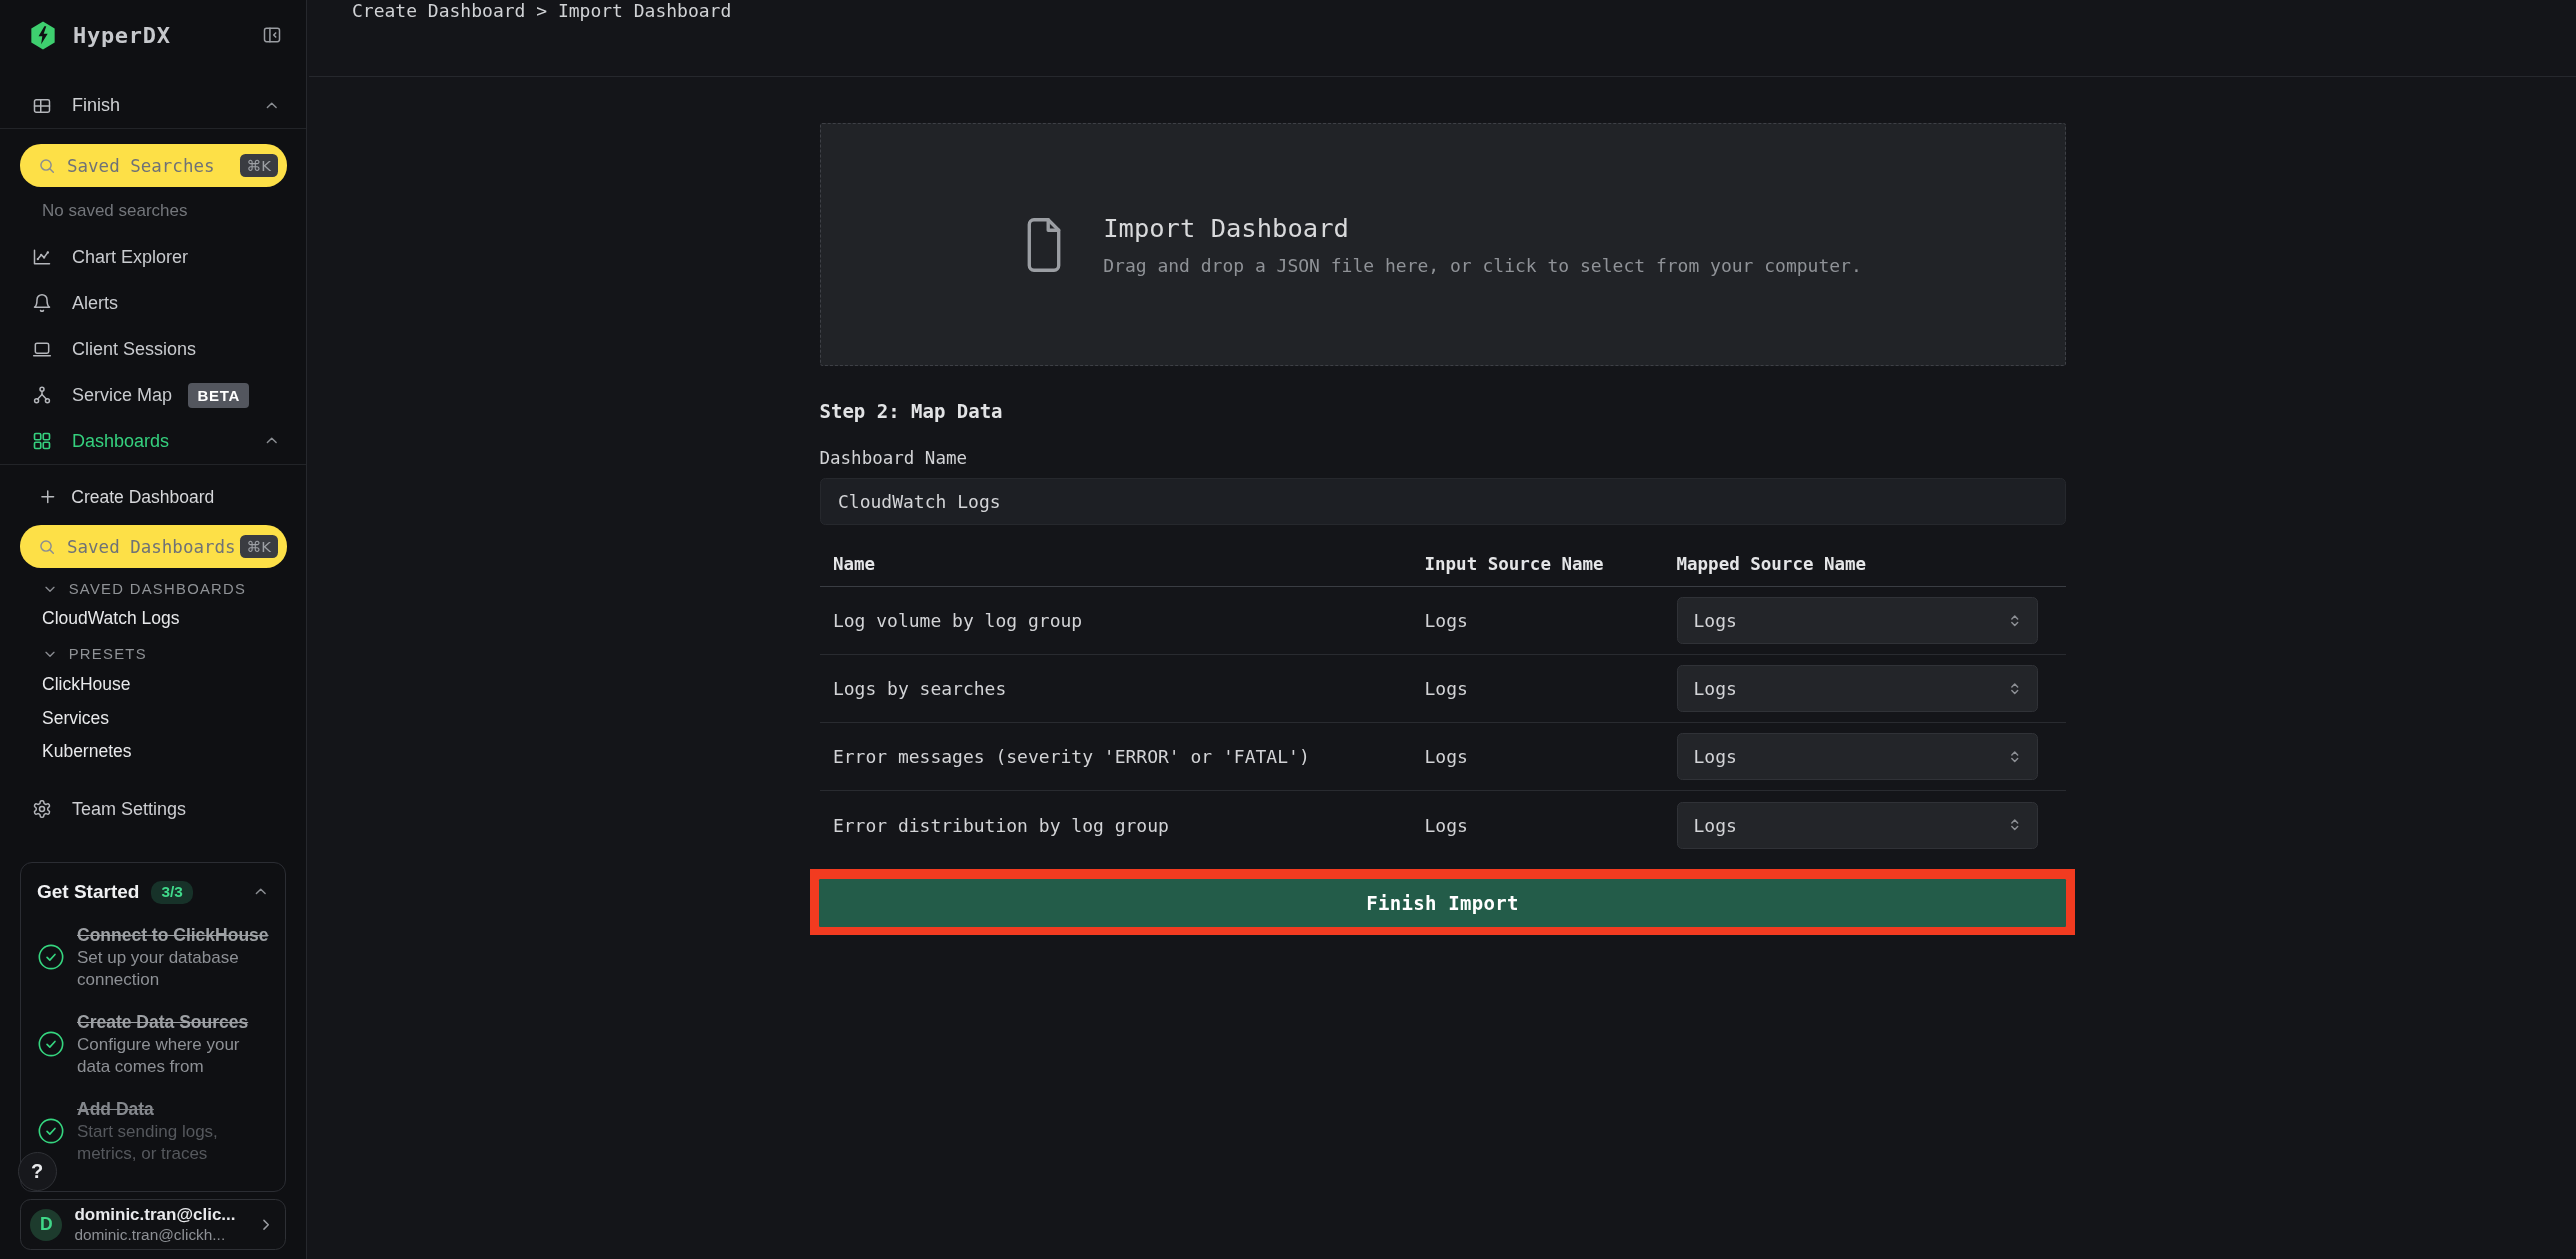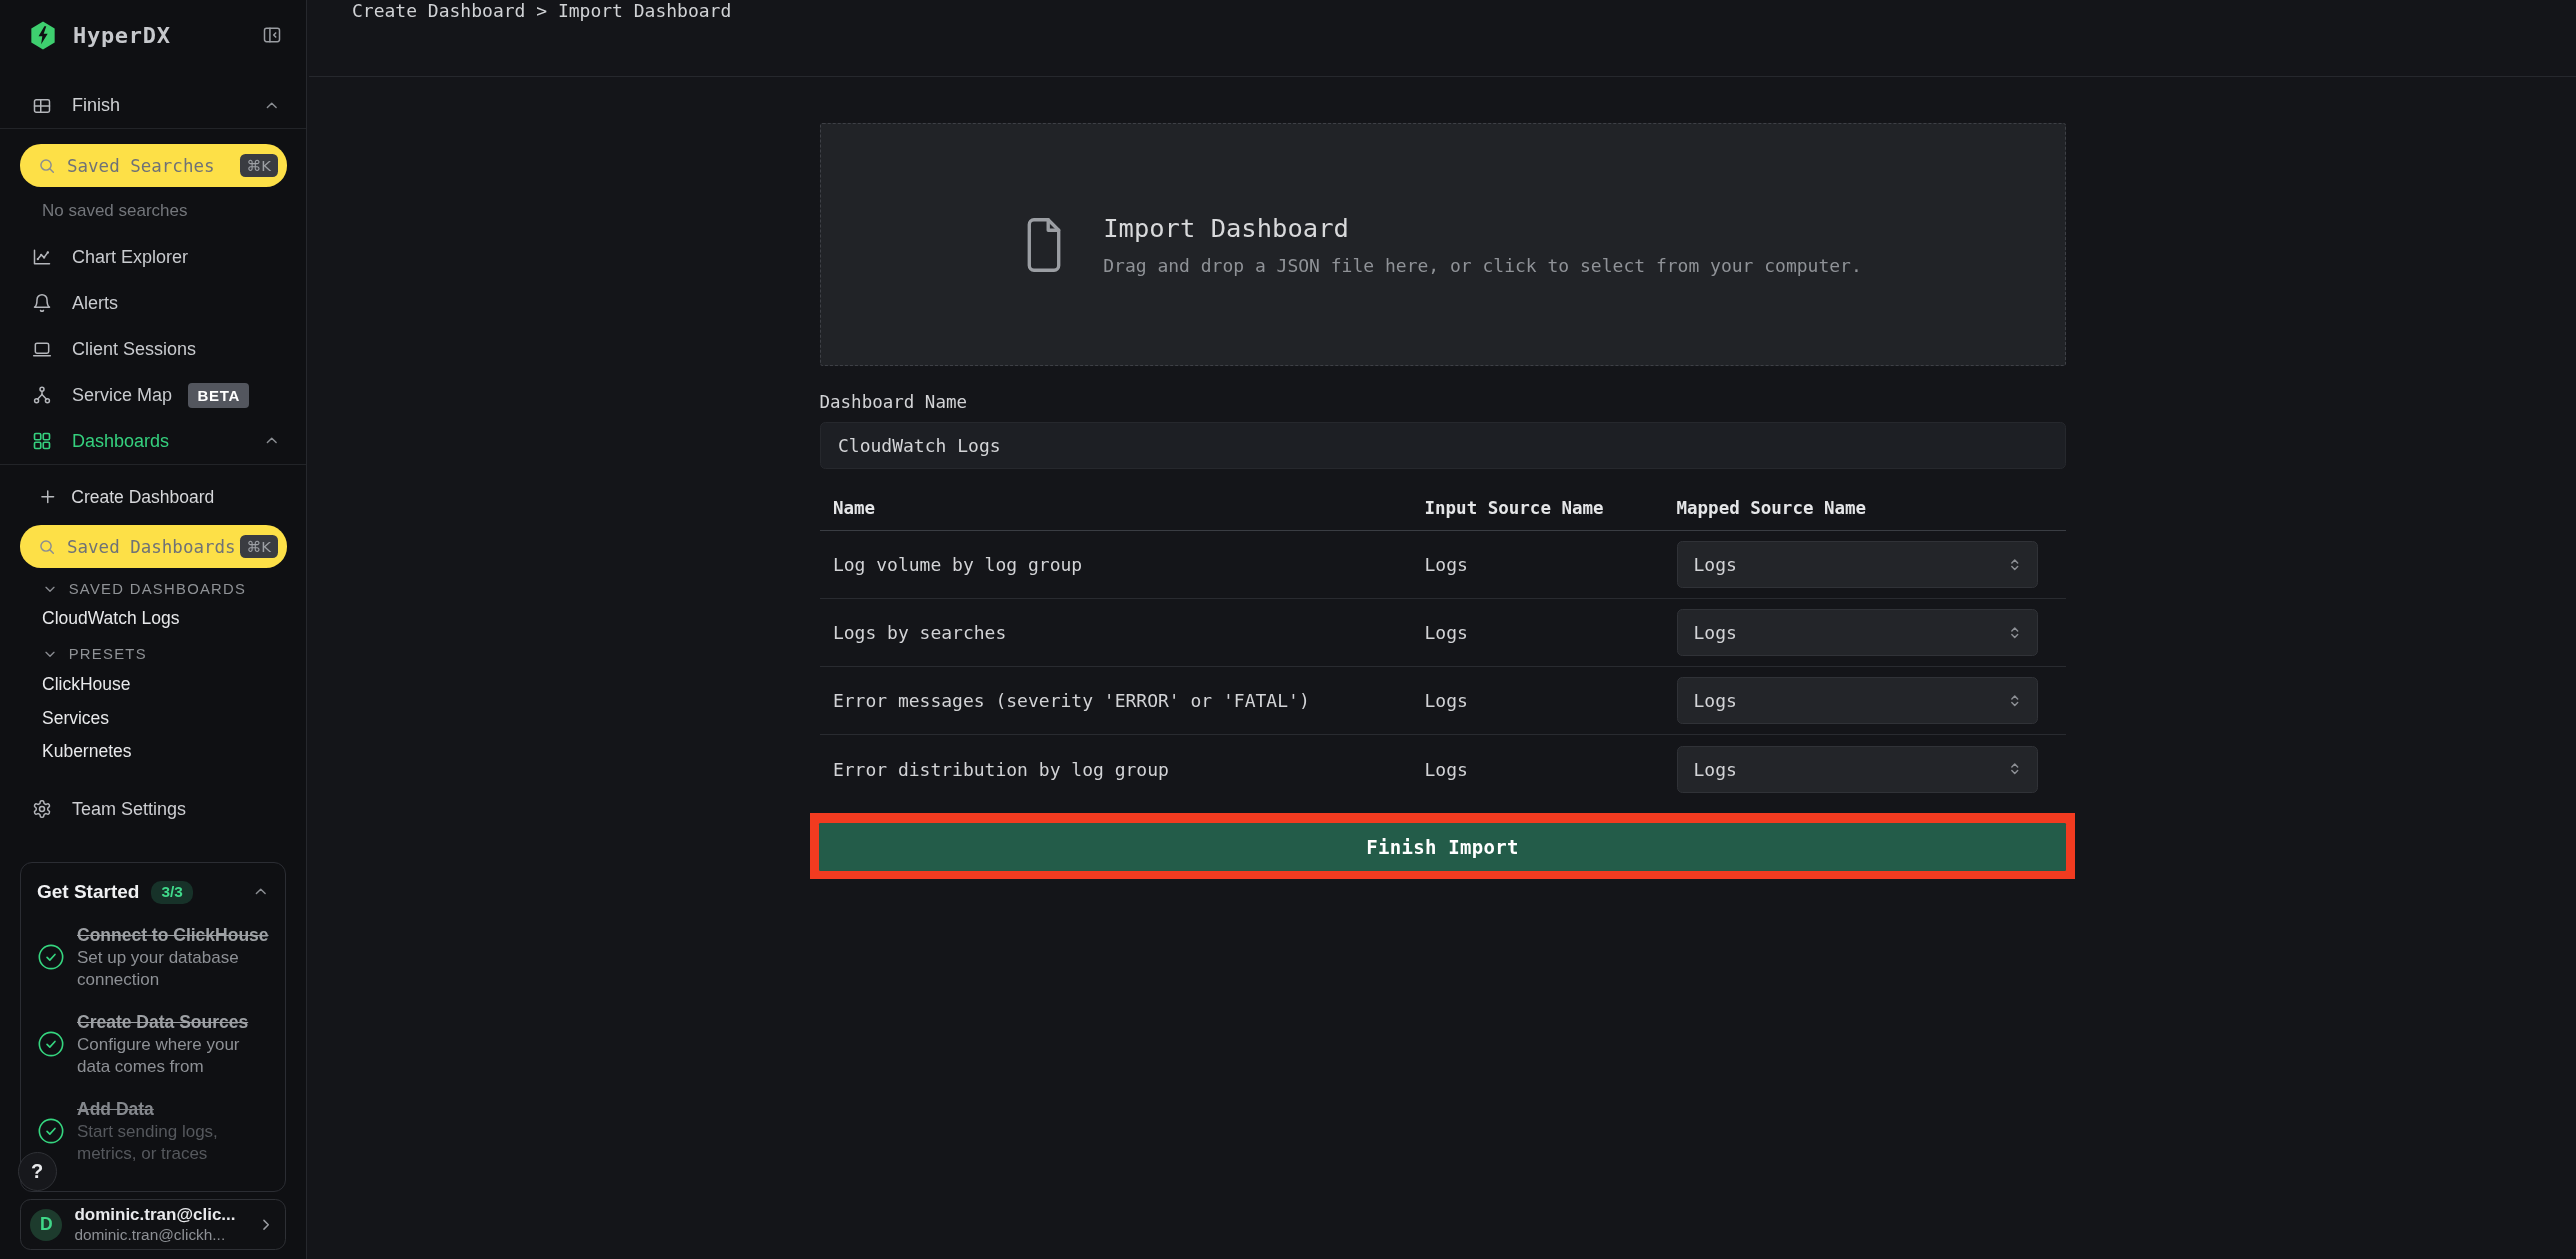--- a/index.html
+++ b/index.html
@@ -386,20 +386,21 @@
           <path d="M12 1H5.2A2.2 2.2 0 0 0 3 3.2v19.6A2.2 2.2 0 0 0 5.2 25h9.6a2.2 2.2 0 0 0 2.2-2.2V6z"></path>
           <polyline points="12,1 12,6 17,6"></polyline>
         </svg>
       </span>
       <span>
         <div class="dz-title">Import Dashboard</div>
         <div class="dz-sub">Drag and drop a JSON file here, or click to select from your computer.</div>
       </span>
     </div>
 
+    <div class="step-title">Step 2: Map Data</div>
 
     <div class="field-label">Dashboard Name</div>
     <input class="name-input" type="text" value="CloudWatch Logs" style="">
 
     <div class="map-table">
       <div class="thead">
         <div class="th">Name</div>
         <div class="th">Input Source Name</div>
         <div class="th">Mapped Source Name</div>
       </div>

